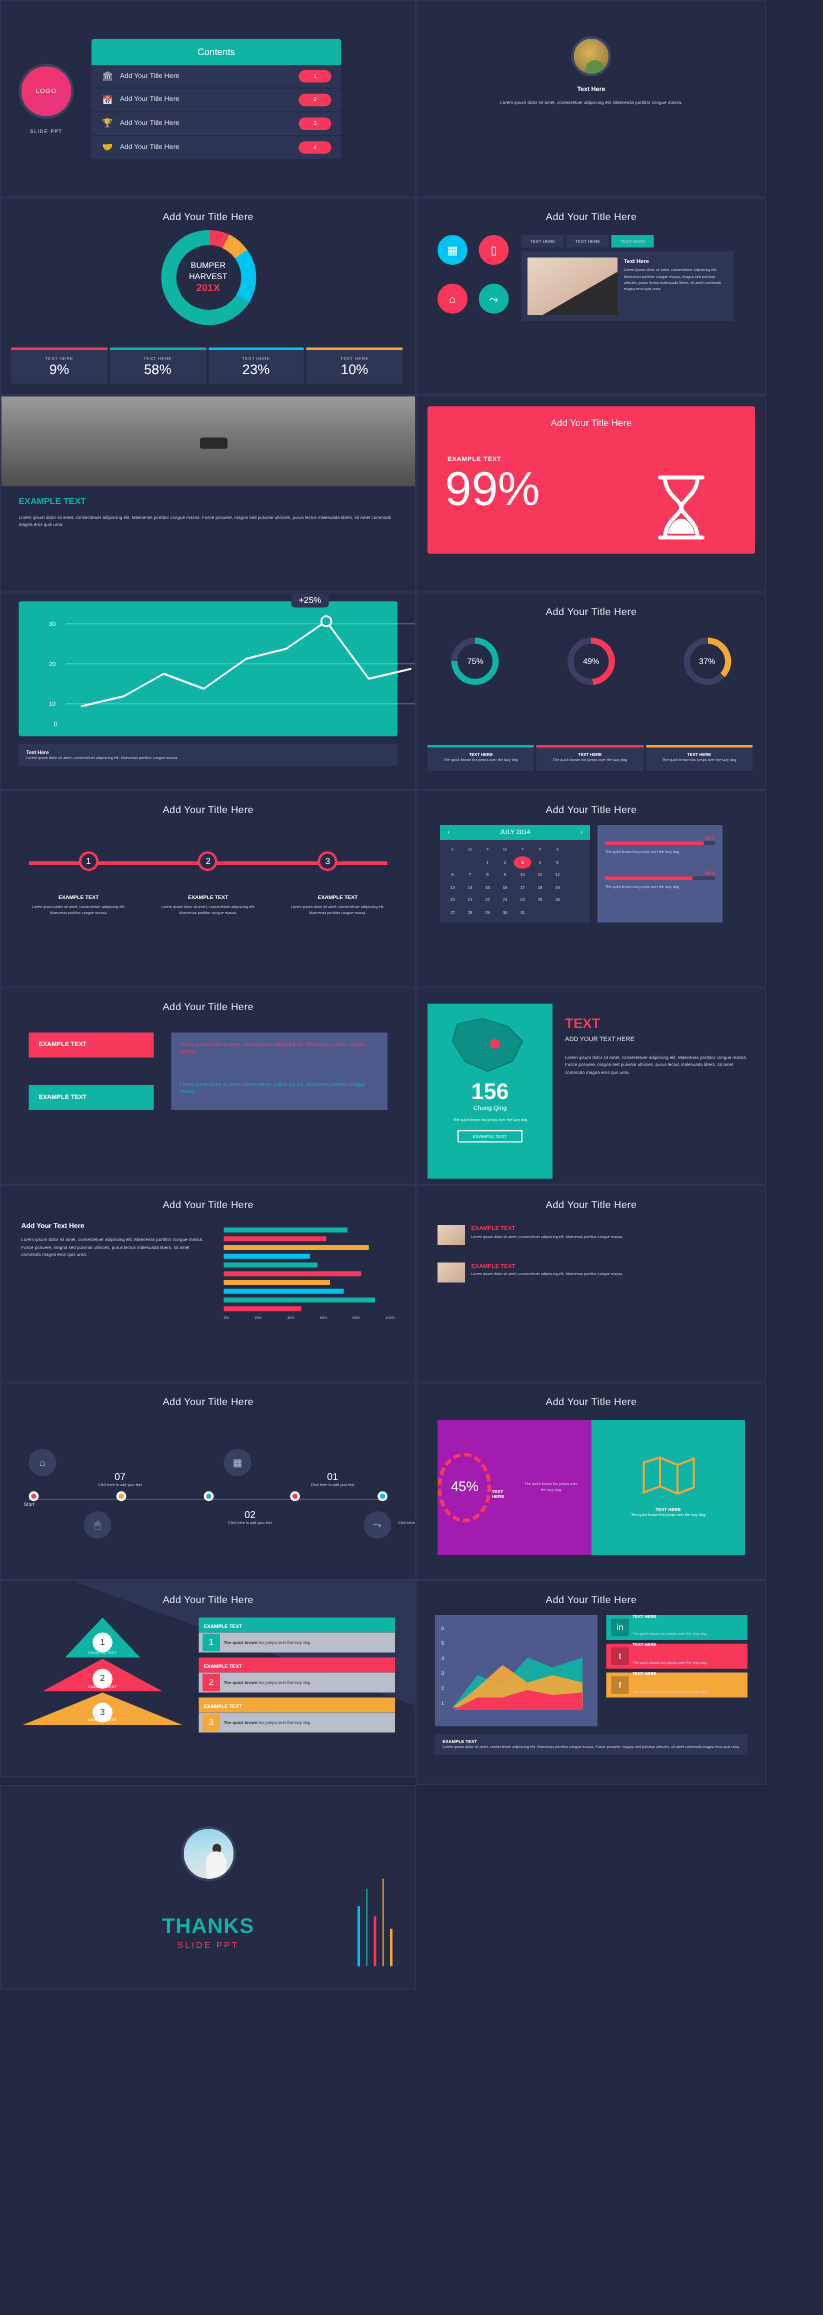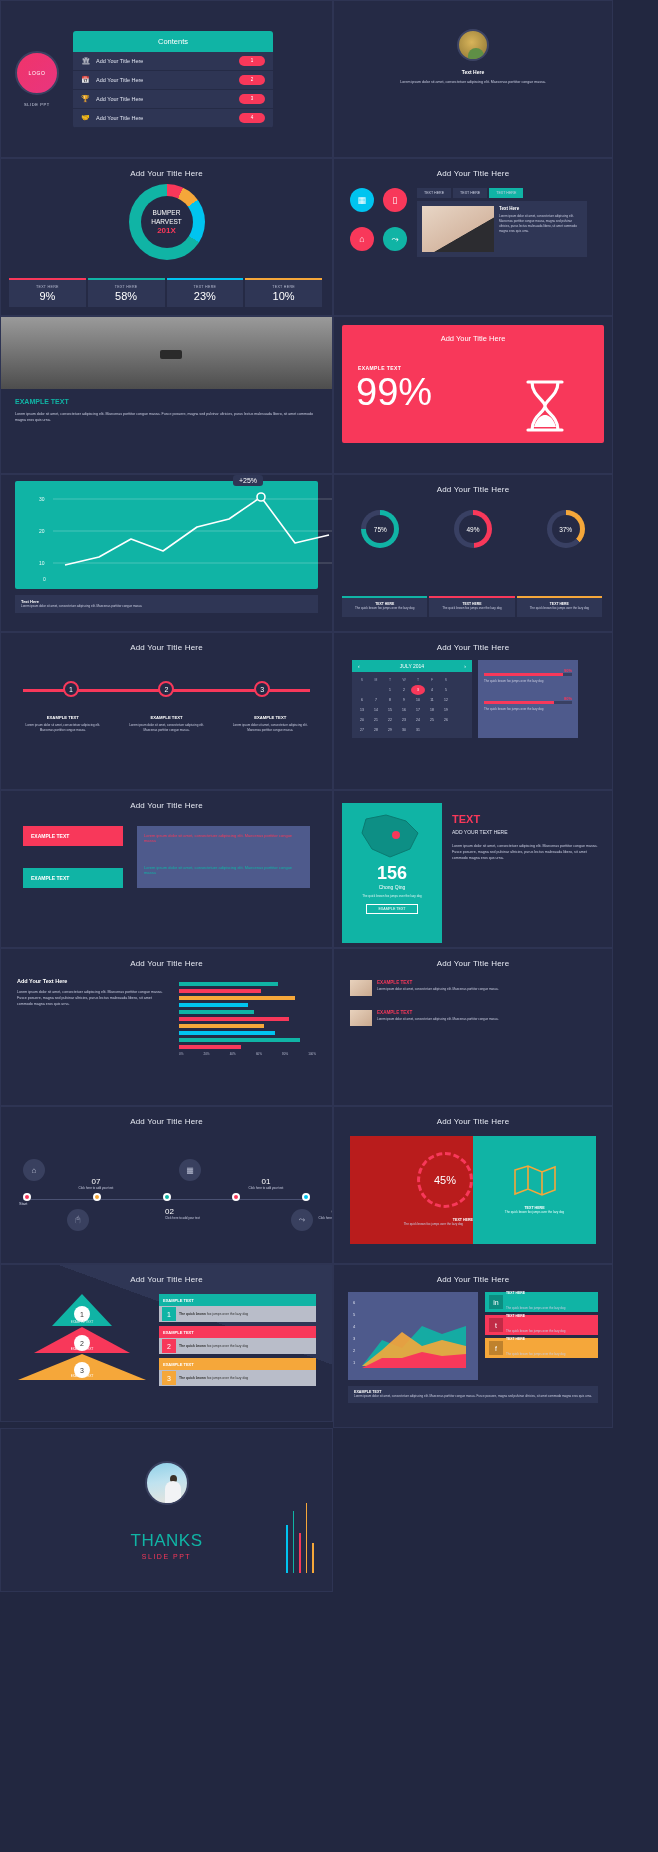--- a/index.html
+++ b/index.html
@@ -110,21 +110,21 @@
   .pcircle{width:22px;height:22px;border-radius:50%;background:#39405f;display:flex;align-items:center;justify-content:center;font-size:8px;color:#b9bed3;}
   .pdot{width:8px;height:8px;border-radius:50%;border:2px solid #fff;}
   
   .gauge{width:56px;height:56px;border-radius:50%;border:3px dashed #f8385a;display:flex;align-items:center;justify-content:center;font-size:11px;}
   .lcard{height:12px;display:flex;align-items:center;padding-left:4px;font-size:4px;font-weight:bold;}
   .lbody{background:#b9bdc9;color:#333;height:16px;display:flex;align-items:center;padding-left:3px;font-size:3.4px;}
   
   .social{height:20px;background:#10b4a5;display:flex;align-items:center;padding-left:4px;margin-bottom:3px;}
   .sq{width:14px;height:14px;display:flex;align-items:center;justify-content:center;font-size:7px;color:#fff;flex:none;}
   
-  .thanks .t{font-size:17px;color:#10b4a5;font-weight:normal;letter-spacing:.5px;margin-top:18px;}
+  .thanks .t{font-size:17px;color:#10b4a5;font-weight:bold;letter-spacing:.5px;margin-top:18px;}
   .thanks .s{font-size:7px;color:#f8385a;letter-spacing:1.5px;margin-top:2px;}
   .wm{position:absolute;left:0;right:0;top:790px;text-align:center;font-size:60px;
     color:rgba(255,255,255,.045);font-weight:bold;letter-spacing:4px;pointer-events:none;}
 </style>
 </head>
 <body>
 
 <div class="wm">PPT STORE</div>
 
 <div class="deck">
@@ -512,38 +512,38 @@
     </div>
     <div style="position:absolute;left:14px;top:102px;display:flex;width:350px;justify-content:space-between;padding:0 52px">
       <div class="pcircle">🖱</div>
       <div class="pcircle">⤳</div>
     </div>
     <div style="position:absolute;left:18px;top:94px;font-size:4px;color:#cdd2e4">Start</div>
     <div style="position:absolute;left:70px;top:70px;text-align:center;width:50px">
       <div style="font-size:8px">07</div>
       <div class="xtiny">Click here to add your text</div>
       </div>
-    <div style="position:absolute;left:164px;top:100px;width:50px">
+    <div style="position:absolute;left:174px;top:100px;text-align:center;width:50px">
       <div style="font-size:8px">02</div>
       <div class="xtiny">Click here to add your text</div>
       </div>
     <div style="position:absolute;left:240px;top:70px;text-align:center;width:50px">
       <div style="font-size:8px">01</div>
       <div class="xtiny">Click here to add your text</div>
       </div>
     <div style="position:absolute;left:310px;top:100px;text-align:center;width:50px">
       <div style="font-size:8px">04</div>
       <div class="xtiny">Click here to add your text</div>
       </div>
   </div>
 
   <div class="slide narrow">
     <div class="ttl">Add Your Title Here</div>
     <div style="display:flex;margin:10px 16px 0;height:108px">
-      <div style="flex:1;background:#b91c1c;display:flex;flex-direction:column;align-items:flex-end;justify-content:center">
+      <div style="flex:1;background:#a21caf;display:flex;flex-direction:row;align-items:center;justify-content:center">
         <div class="gauge">
             <span>45%</span>
           </div>
         <div style="font-size:3.6px;font-weight:bold;margin-top:10px">TEXT HERE</div>
         <div class="xtiny" style="text-align:center;padding:0 10px">The quick brown fox jumps over the lazy dog</div>
       </div>
       <div style="flex:1;background:#10b4a5;display:flex;flex-direction:column;align-items:center;justify-content:center">
         <svg width="44" height="32" viewBox="0 0 44 32">
           <path d="M2 6 L15 2 L29 8 L42 3 V26 L29 31 L15 25 L2 30 Z M15 2 V25 M29 8 V31" stroke="#f5a73a" stroke-width="1.6" fill="none"></path>
         </svg>

